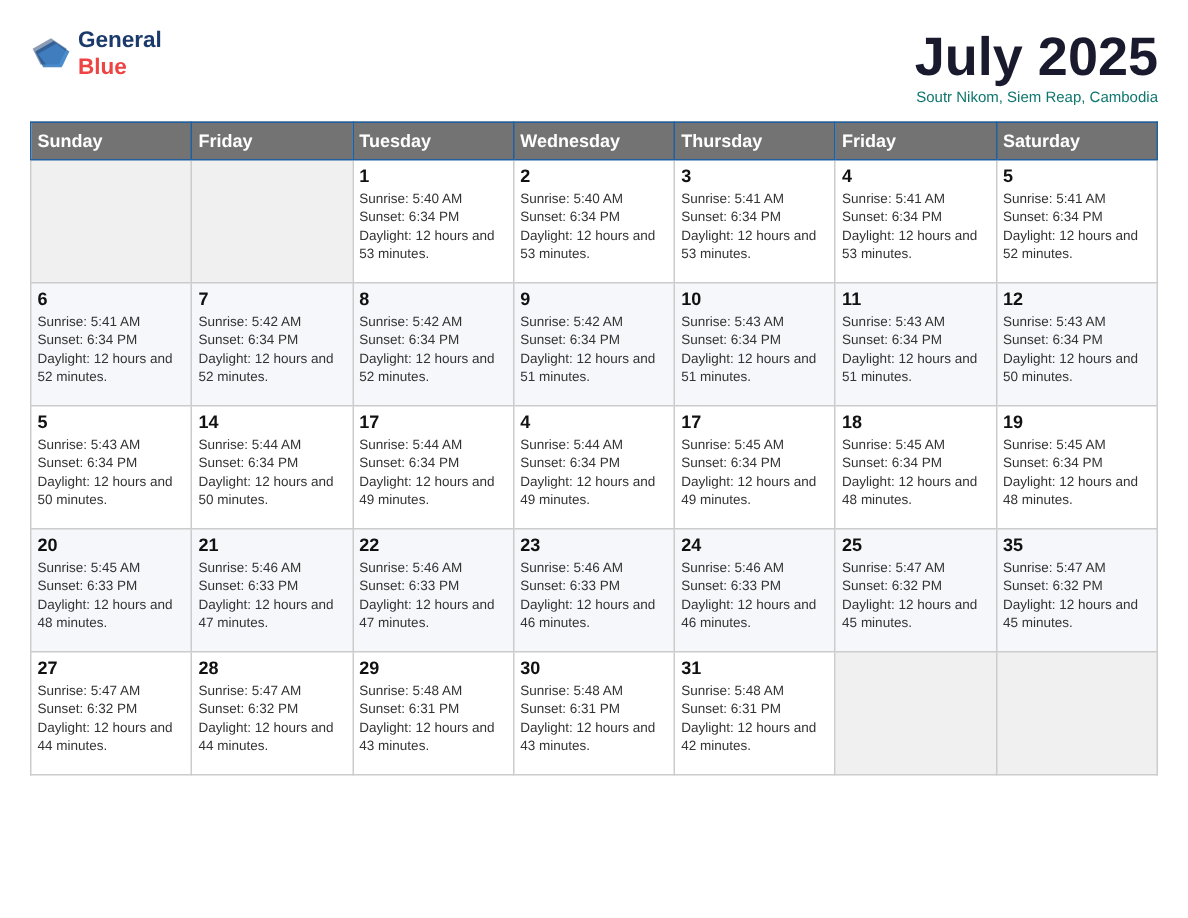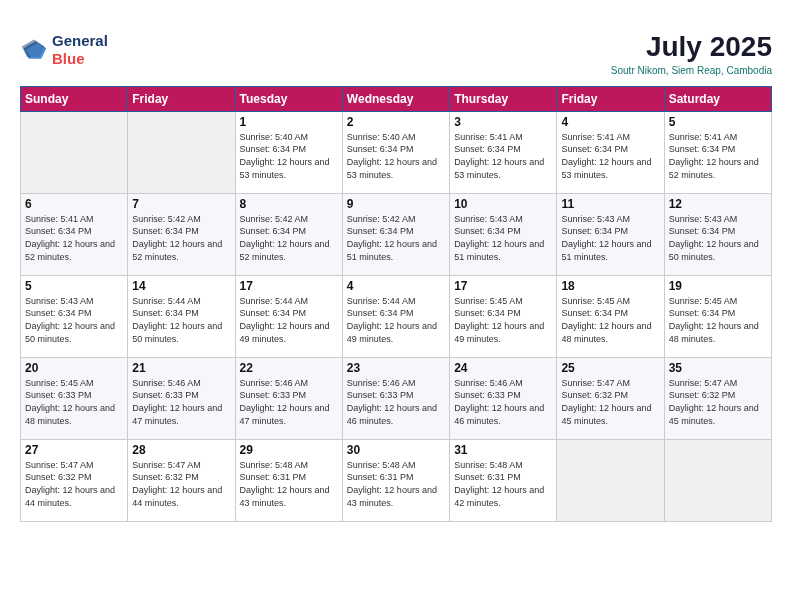--- a/index.html
+++ b/index.html
@@ -6,21 +6,21 @@
     body {
       width: 792px;
       height: 612px;
       background: #fff;
       font-family: Arial, Helvetica, sans-serif;
       overflow: hidden;
     }
     .page {
       width: 792px;
       height: 528px;
-      padding: 32px 20px 12px 20px;
+      padding: 18px 20px 12px 20px;
       display: flex;
       flex-direction: column;
     }
     .header {
       display: flex;
       justify-content: space-between;
       align-items: flex-start;
       margin-bottom: 10px;
     }
     .logo {
@@ -29,39 +29,39 @@
       gap: 4px;
     }
     .logo-icon {
       width: 28px;
       height: 28px;
     }
     .title-block {
       text-align: right;
     }
     .month-title {
-      font-size: 28px;
+      font-size: 36px;
       font-weight: bold;
       color: #1a1a2e;
       line-height: 1.1;
     }
     .location {
       font-size: 10px;
       color: #0f766e;
       margin-top: 2px;
     }
     .calendar {
       flex: 1;
       border: 1px solid #ccc;
       border-collapse: collapse;
       width: 100%;
       table-layout: fixed;
     }
     .calendar th {
-      background-color: #be185d;
+      background-color: #737373;
       color: #fff;
       font-size: 12px;
       font-weight: bold;
       padding: 5px 4px;
       text-align: left;
       border: 1px solid #2060a0;
     }
     .calendar td {
       border: 1px solid #ccc;
       vertical-align: top;

